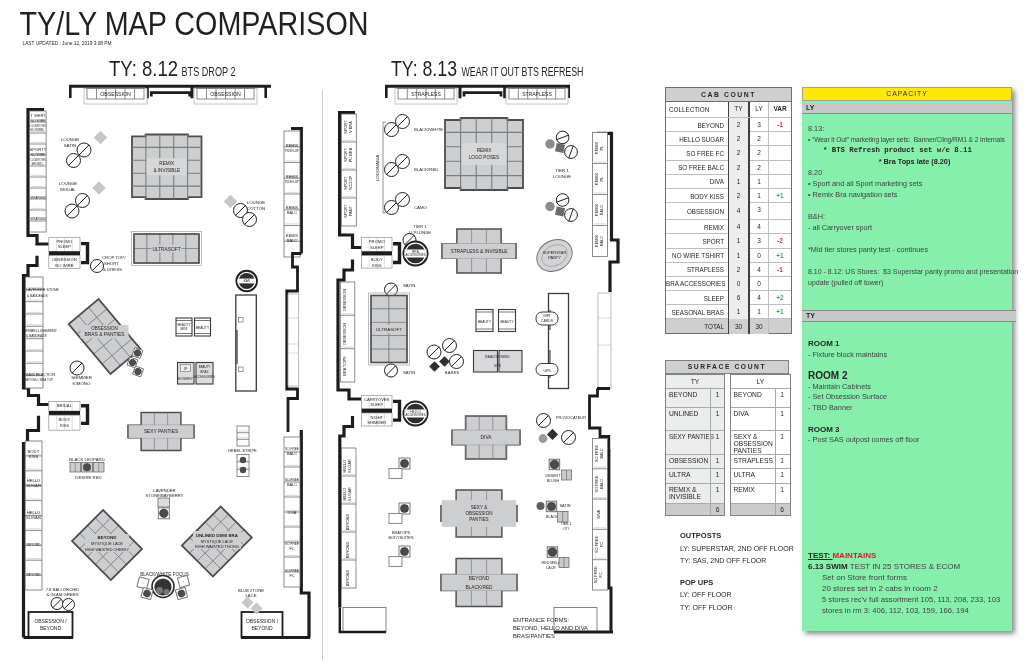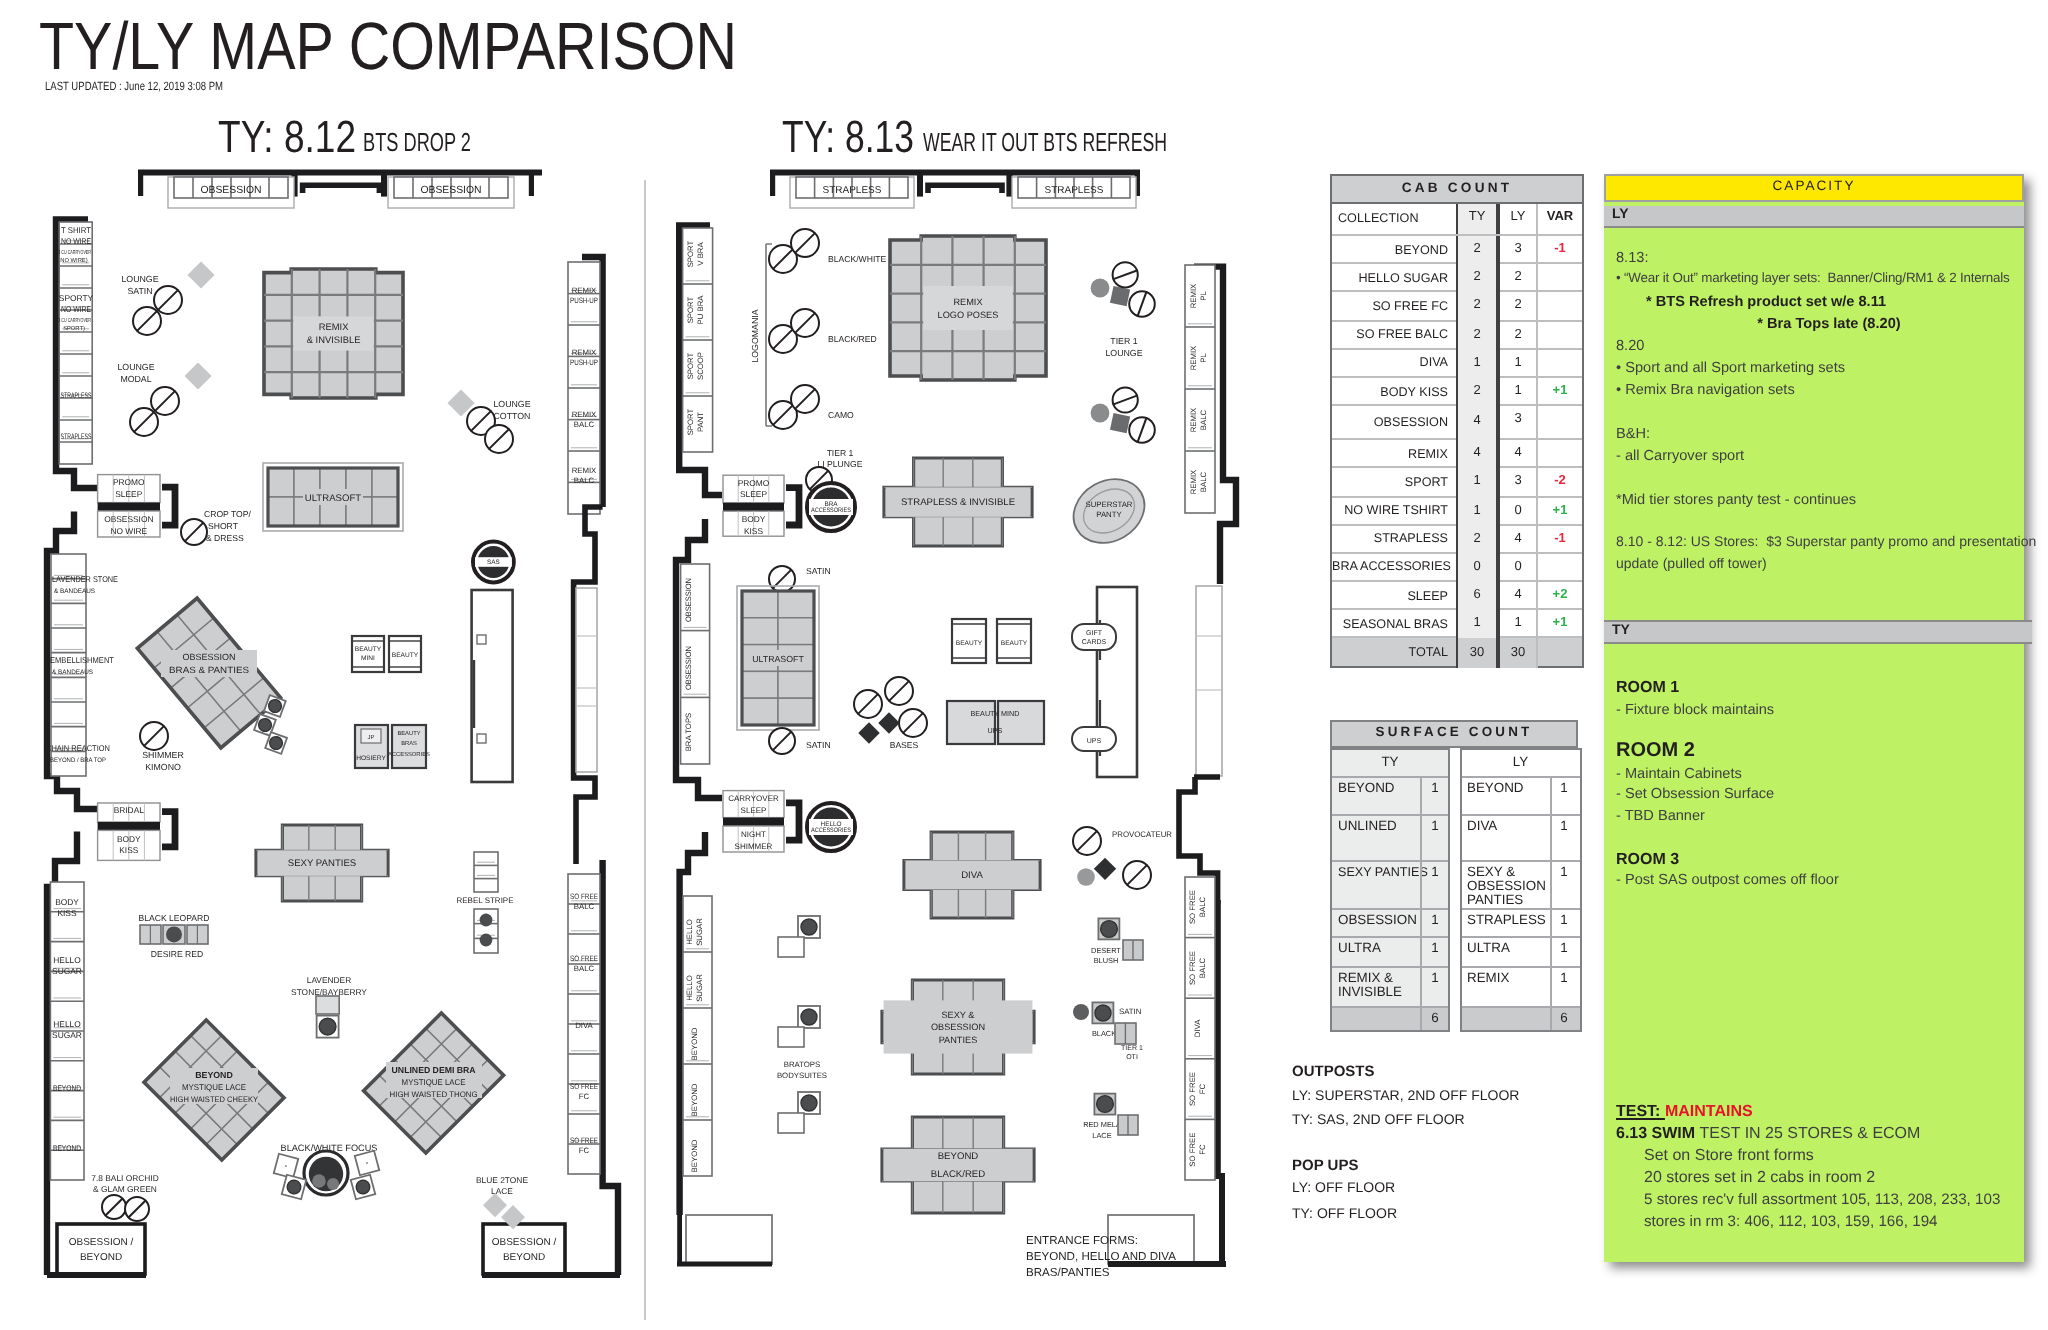--- a/index.html
+++ b/index.html
@@ -1266,40 +1266,40 @@
           <div class="sn">REMIX</div>
           <div class="sc">1</div>
         </div>
     <div class="sr" style="height:11.4px;background:#c9cbcd;">
           <div class="sn"></div>
           <div class="sc">6</div>
         </div>
   </div>
 </div>
 
-<div class="abs" style="left:646px;top:530px;width:140px;font-size:7px;line-height:12.5px;">
+<div class="abs" style="left:680px;top:530px;width:140px;font-size:7px;line-height:12.5px;">
   <div style="font-weight:bold;font-size:7.5px;">OUTPOSTS</div>
   <div>LY: SUPERSTAR,  2ND OFF FLOOR</div>
   <div>TY: SAS, 2ND OFF FLOOR</div>
   <div style="height:9px;"></div>
   <div style="font-weight:bold;font-size:7.5px;">POP UPS</div>
   <div>LY: OFF FLOOR</div>
   <div>TY: OFF FLOOR</div>
 </div>
 
-<div class="abs" id="notes" style="left:802px;top:87px;width:210px;height:544px;background:#bef264;box-shadow:3px 3px 5px rgba(0,0,0,0.45);">
+<div class="abs" id="notes" style="left:802px;top:87px;width:210px;height:544px;background:#86efac;box-shadow:3px 3px 5px rgba(0,0,0,0.45);">
 
   <div style="height:12px;background:#ffe800;border:0.5px solid #a0a0a0;text-align:center;font-size:6.8px;letter-spacing:1px;line-height:12px;color:#231f20;">CAPACITY</div>
 
   <div style="height:10px;background:#c6c7c9;border-bottom:1px solid #8a8a8a;margin-top:2px;font-size:7px;font-weight:bold;line-height:10px;padding-left:4px;">LY</div>
 
   <div style="padding:9px 6px 0 6px;font-size:7.3px;line-height:11px;color:#3f3f41;">
     <div>8.13:</div>
     <div style="white-space:nowrap;font-size:6.7px;letter-spacing:-0.1px;">• “Wear it Out” marketing layer sets:&nbsp; Banner/Cling/RM1 &amp; 2 Internals</div>
-    <div style="font-weight:bold;color:#231f20;padding-left:15px;">* BTS Refresh product set w/e 8.11</div>
+    <div style="font-weight:bold;color:#231f20;padding-left:15px;font-family:Liberation Mono, monospace;">* BTS Refresh product set w/e 8.11</div>
     <div style="font-weight:bold;color:#231f20;padding-left:15px;text-align:center;">* Bra Tops late (8.20)</div>
     <div>8.20</div>
     <div>• Sport and all Sport marketing sets</div>
     <div>• Remix Bra navigation sets</div>
     <div style="height:11px;"></div>
     <div>B&amp;H:</div>
     <div>- all Carryover sport</div>
     <div style="height:11px;"></div>
     <div>*Mid tier stores panty test - continues</div>
     <div style="height:11px;"></div>

